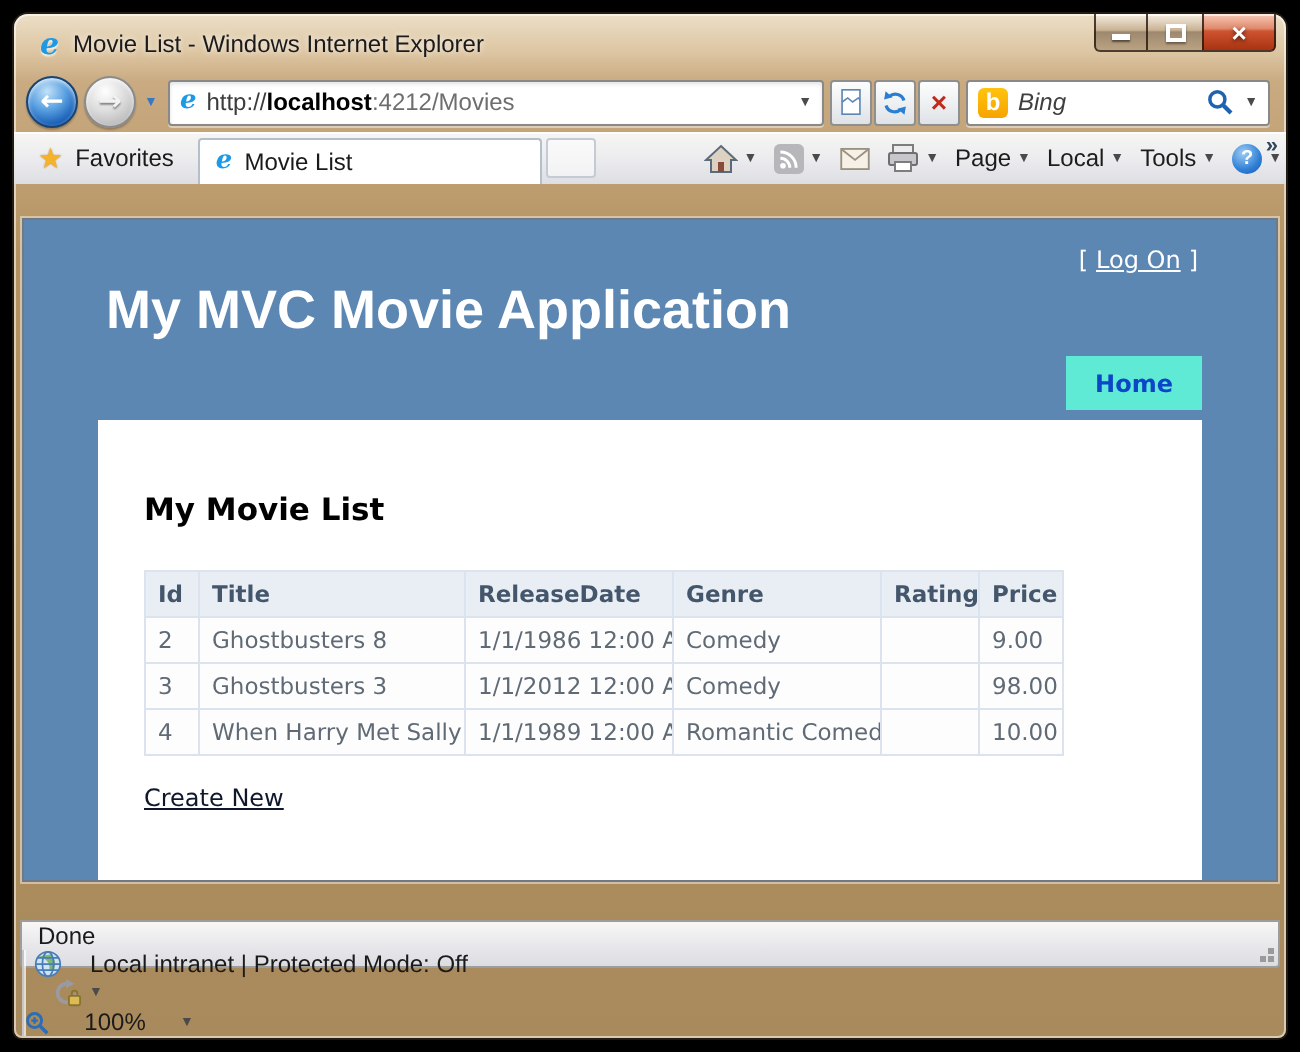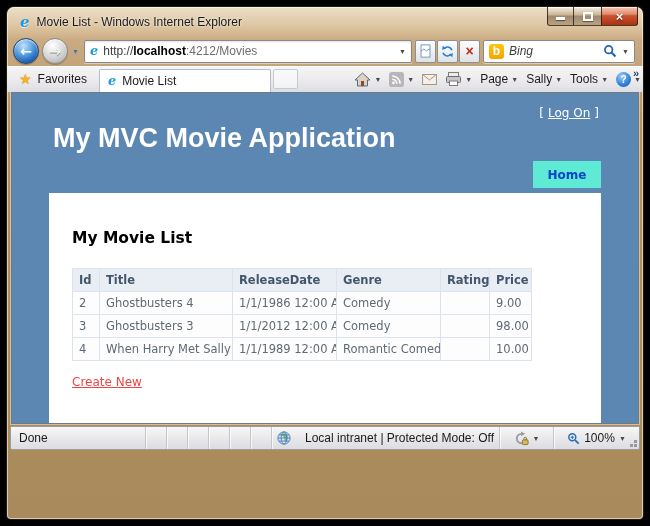--- a/index.html
+++ b/index.html
@@ -74,50 +74,50 @@
   .tab-stub{ width:25px; margin:3px 0 3px 2px; background:rgba(255,255,255,.55);
              border:1px solid #c3ccd6; border-radius:2px; }
   .cmd-icons{ display:flex; align-items:center; gap:4px; padding-right:0; }
   .cmd-item{ display:flex; align-items:center; gap:3px; padding:0 2px; }
   .cmd-label{ font-size:12px; color:#1c1c1c; }
   .help-circle{ width:15px; height:15px; border-radius:50%; background:radial-gradient(circle at 38% 30%,#9ecdf2,#2f7fd6 60%,#1a5aa8);
                 color:#fff; font-size:10px; font-weight:bold; text-align:center; line-height:15px; }
   .chevron-more{ position:absolute; top:1px; right:4px; font-size:11px; color:#33465c; font-weight:bold; }
 
   
-  .viewport{ height:332px; margin:0 4px; background:#5c87b2; border:1px solid #707a84;
+  .viewport{ height:332px; margin:17px 4px; background:#5c87b2; border:1px solid #707a84;
              box-shadow:0 0 0 1px rgba(240,234,220,.55); overflow:hidden;
              font-family:"DejaVu Sans",sans-serif; }
   .page-container{ width:552px; margin:0 auto; position:relative; }
   .logon-row{ text-align:right; padding-top:13px; font-size:12px; color:#fff; padding-right:2px; }
   .logon-row a{ color:#fff; text-decoration:underline; margin:0 4px; }
   .site-title{ font-family:"Liberation Sans",sans-serif; color:#fff; font-size:27px; font-weight:bold;
                margin:3px 0 0 4px; letter-spacing:0; }
   .menu-tabs{ display:flex; justify-content:flex-end; gap:3px; margin-top:7px; }
   .menu-tab{ width:68px; height:27px; background:#5eead4; color:#0c45c8; font-size:12px; font-weight:bold;
              display:flex; align-items:center; justify-content:center; cursor:pointer; }
   .content-box{ background:#fff; height:243px; margin-top:5px; padding:36px 23px 16px; }
   .movie-heading{ font-size:15.5px; font-weight:bold; color:#000; }
   table.movies{ border-collapse:collapse; table-layout:fixed; width:459px; margin-top:21px;
                 font-size:11.5px; color:#5f6a75; }
   table.movies th{ background:#e8eef4; color:#44566c; font-weight:bold; text-align:left;
                    padding:4px 6px; border:1px solid #dbe4ee; font-size:11.5px; }
   table.movies td{ padding:4px 6px; border:1px solid #dbe4ee; background:#fdfdfe; white-space:nowrap; overflow:hidden; }
-  .create-link{ display:inline-block; margin-top:14px; font-size:12px; color:#ef4444; text-decoration:underline; }
+  .create-link{ display:inline-block; margin-top:14px; font-size:12px; color:#0f172a; text-decoration:underline; }
 
   
   .statusbar{ height:24px; margin:2px 3px 0; background:linear-gradient(180deg,#f8f7f5,#e6e6ea 60%,#dcdde2);
               border:1px solid #9d9d9d; border-radius:0 0 2px 2px; display:flex; align-items:stretch;
-              font-size:12px; color:#1a1a1a; position:relative; }
+              font-size:12px; color:#1a1a1a; position:relative;flex-direction:column; }
   .sb-cell{ display:flex; align-items:center; border-left:1px solid #c6c6c6; box-shadow:inset 1px 0 0 rgba(255,255,255,.7); }
   .sb-done{ border-left:none; box-shadow:none; flex:none; width:134px; padding-left:8px; }
   .sb-empty{ flex:none; width:21px; }
   .sb-zone{ flex:1; padding-left:5px; gap:14px; }
   .sb-pm{ flex:none; width:54px; justify-content:center; gap:4px; }
-  .sb-zoom{ flex:none; width:86px; justify-content:center; gap:4px; }
+  .sb-zoom{ flex:none; width:86px; justify-content:space-between; gap:4px; }
   .grip{ position:absolute; right:2px; bottom:2px; width:3px; height:3px; background:#9a9a9a;
          box-shadow:-4px 0 0 #9a9a9a, 0 -4px 0 #9a9a9a; }
   svg{ display:block; }
 </style>
 </head>
 <body>
 
 <div class="screen">
   <div class="ie-window">
 
@@ -225,21 +225,21 @@
               <rect x="1" y="4.5" width="14" height="6" rx="1" fill="#c7c7cb" stroke="#6e6e72"></rect>
               <rect x="4" y="9" width="8" height="4.5" fill="#fff" stroke="#7d7d7d"></rect>
             </svg>
           <span class="caret">▼</span>
         </div>
         <div class="cmd-item">
           <span class="cmd-label">Page</span>
           <span class="caret">▼</span>
         </div>
         <div class="cmd-item">
-          <span class="cmd-label">Sally</span>
+          <span class="cmd-label">Local</span>
           <span class="caret">▼</span>
         </div>
         <div class="cmd-item">
           <span class="cmd-label">Tools</span>
           <span class="caret">▼</span>
         </div>
         <div class="cmd-item">
           <span class="help-circle">?</span>
           <span class="caret">▼</span>
         </div>
@@ -271,21 +271,21 @@
                 <th>Title</th>
                 <th>ReleaseDate</th>
                 <th>Genre</th>
                 <th>Rating</th>
                 <th>Price</th>
               </tr>
             </thead>
             <tbody>
               <tr>
                 <td>2</td>
-                <td>Ghostbusters 4</td>
+                <td>Ghostbusters 8</td>
                 <td>1/1/1986 12:00 AM</td>
                 <td>Comedy</td>
                 <td></td>
                 <td>9.00</td>
               </tr>
               <tr>
                 <td>3</td>
                 <td>Ghostbusters 3</td>
                 <td>1/1/2012 12:00 AM</td>
                 <td>Comedy</td>

